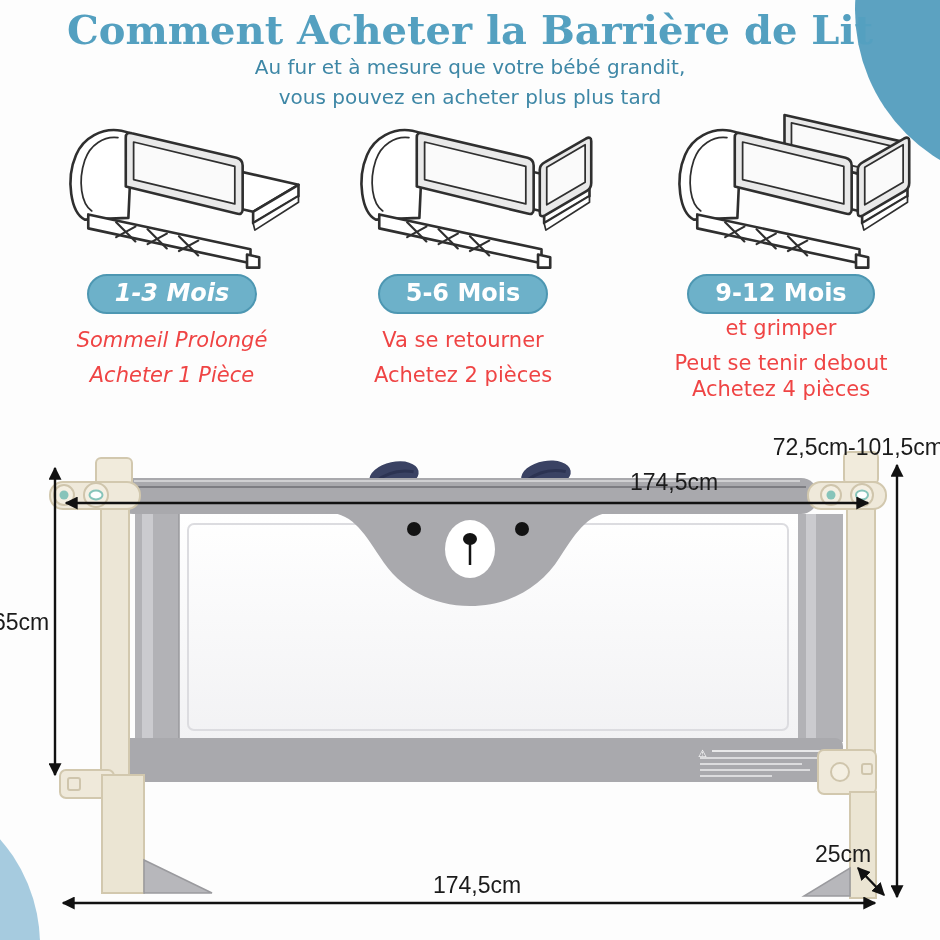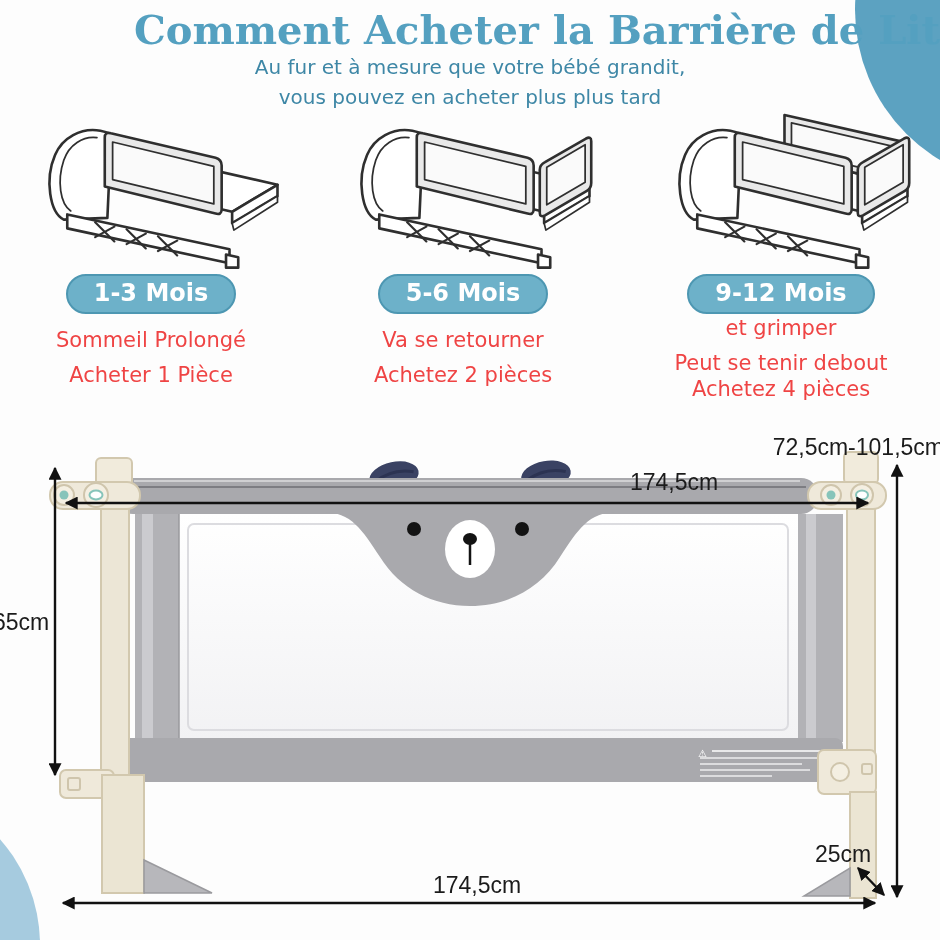--- a/index.html
+++ b/index.html
@@ -4,30 +4,30 @@
 <style>
   html,body{margin:0;padding:0;}
   #canvas{
     position:relative;width:940px;height:940px;overflow:hidden;
     background:#fdfdfd;font-family:"DejaVu Sans",sans-serif;
   }
   .circle{position:absolute;border-radius:50%;}
   #circle-tr{left:855px;top:-165px;width:350px;height:350px;background:#5ca2c1;}
   #circle-bl{left:-280px;top:785px;width:320px;height:320px;background:#a6cbdf;}
   .title{
-    position:absolute;top:6px;left:0;width:100%;text-align:right;
+    position:absolute;top:6px;left:0;width:100%;text-align:center;
     font-family:"DejaVu Serif",serif;font-weight:bold;font-size:40px;
     letter-spacing:0px;color:#54a0c0;z-index:5;
   }
   .subtitle{
     position:absolute;top:52px;left:0;width:100%;text-align:center;
     font-size:20px;line-height:30px;color:#3e87a6;z-index:5;
   }
   .stage{position:absolute;top:108px;text-align:center;}
-  #stage-1{left:3px;width:296px;}
+  #stage-1{left:24px;width:296px;font-style:italic;}
   #stage-2{left:315px;width:296px;}
   #stage-3{left:628px;width:306px;}
   .bed-svg{display:block;margin:0 auto;}
   .badge{
     display:inline-block;margin-top:2px;padding:3px 26px 5px 26px;
     background:#6db1c9;border:2px solid #4d97b2;border-radius:24px;
     color:#ffffff;font-size:24px;font-weight:bold;
   }
   .stage-line{font-size:21px;color:#ef4444;}
   .gap-lg{margin-top:14px;}

